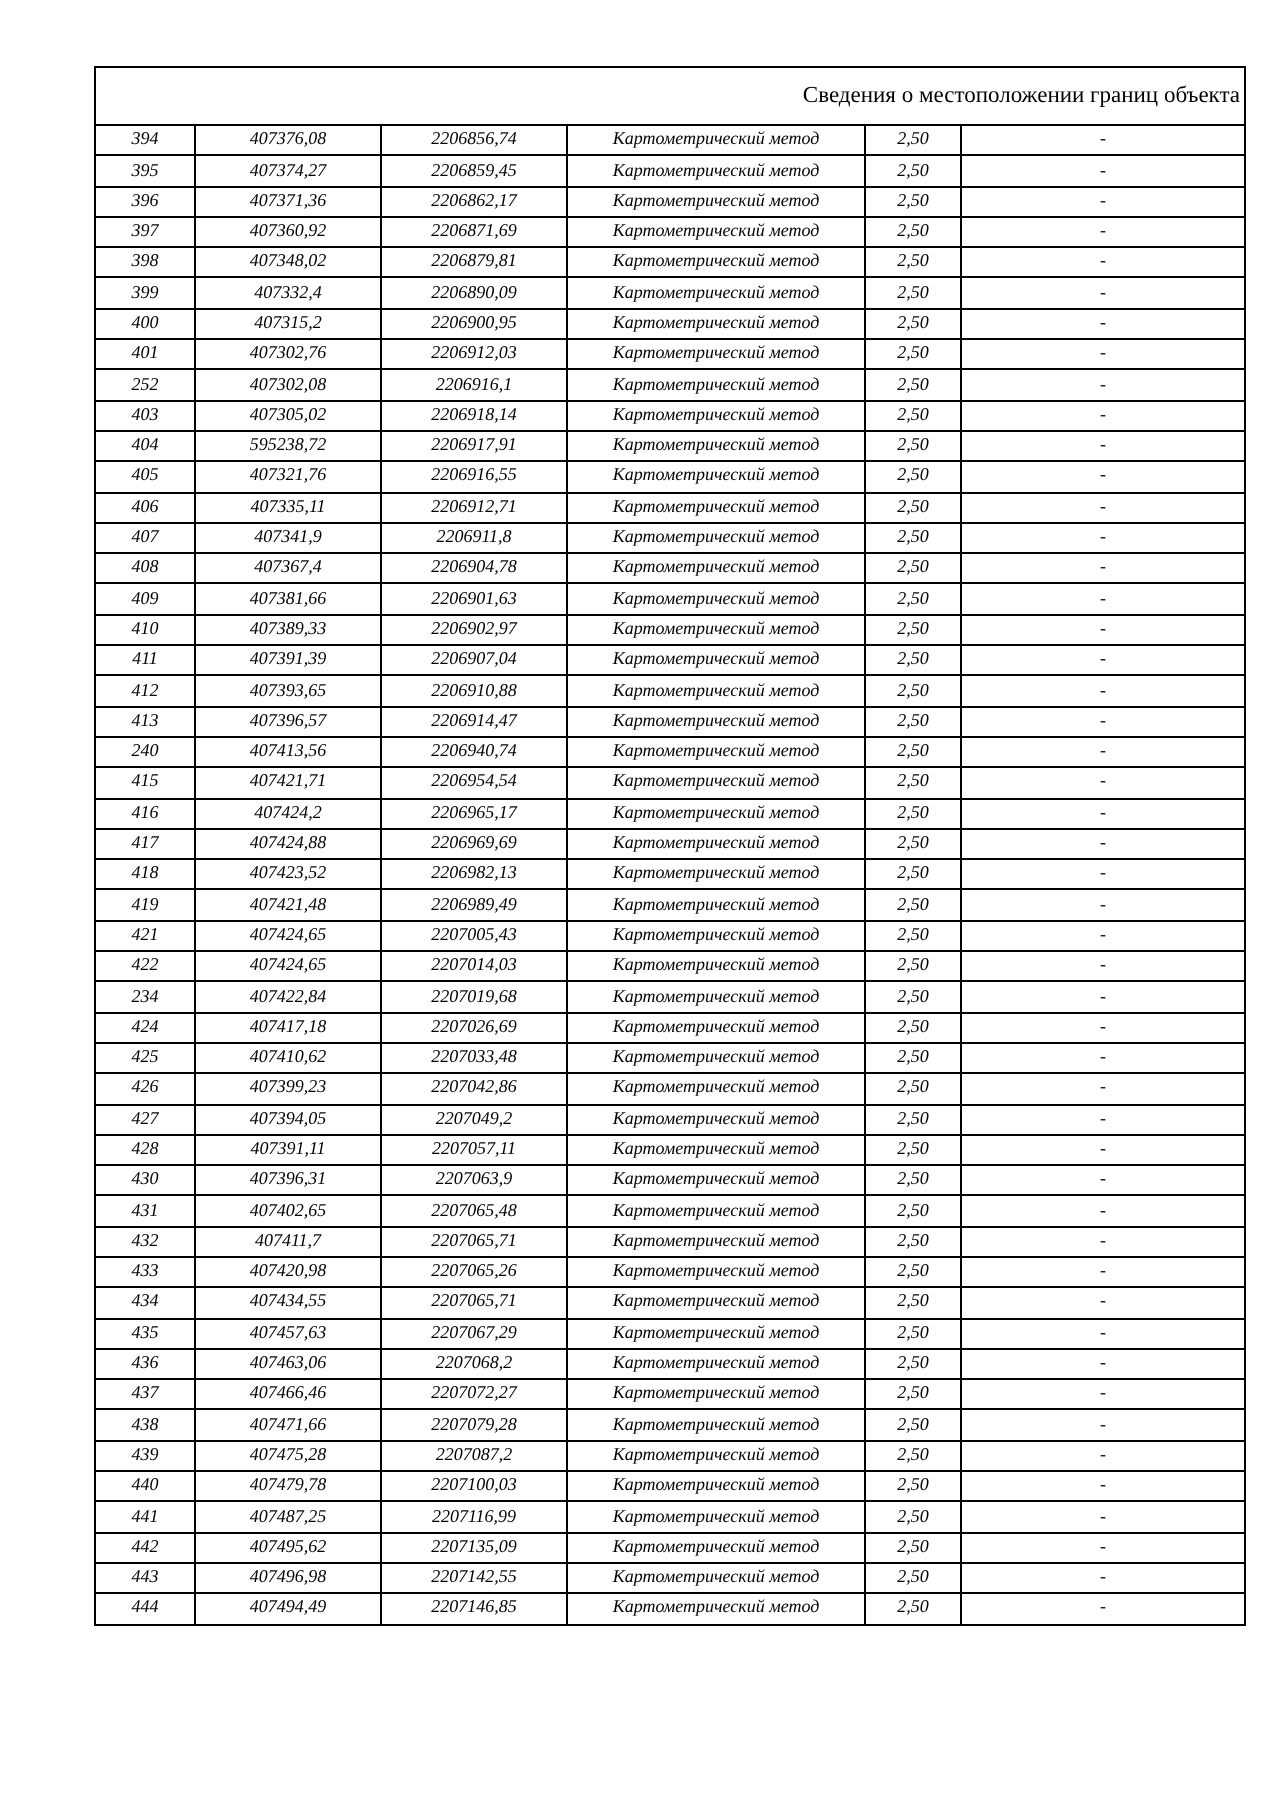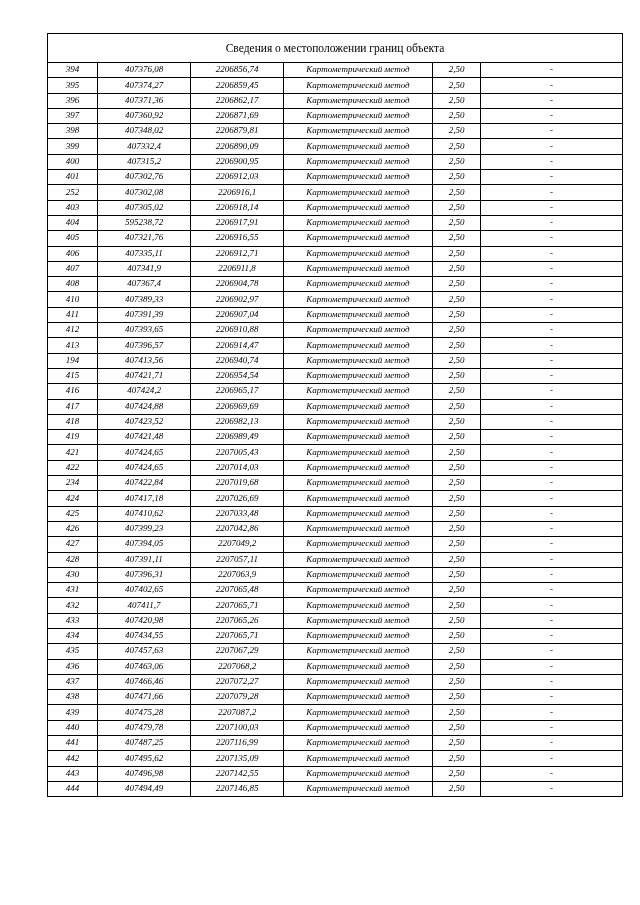--- a/index.html
+++ b/index.html
@@ -27,21 +27,21 @@
   table.boundaries th,
   table.boundaries td {
     border: 1px solid #000;
     overflow: hidden;
     white-space: nowrap;
   }
   th.table-title {
     font-size: 11.5px;
     font-weight: normal;
     font-style: normal;
-    text-align: center;
+    text-align: right;
     padding: 8px 2px;
     color: #000;
   }
   table.boundaries td {
     font-size: 9px;
     font-style: italic;
     text-align: center;
     color: #000;
     height: 14.3px;
     padding: 0 2px;
@@ -181,20 +181,28 @@
         </tr>
         <tr>
           <td>408</td>
           <td>407367,4</td>
           <td>2206904,78</td>
           <td>Картометрический метод</td>
           <td>2,50</td>
           <td>-</td>
         </tr>
         <tr>
+          <td>409</td>
+          <td>407381,66</td>
+          <td>2206901,63</td>
+          <td>Картометрический метод</td>
+          <td>2,50</td>
+          <td>-</td>
+        </tr>
+        <tr>
           <td>410</td>
           <td>407389,33</td>
           <td>2206902,97</td>
           <td>Картометрический метод</td>
           <td>2,50</td>
           <td>-</td>
         </tr>
         <tr>
           <td>411</td>
           <td>407391,39</td>
@@ -213,21 +221,21 @@
         </tr>
         <tr>
           <td>413</td>
           <td>407396,57</td>
           <td>2206914,47</td>
           <td>Картометрический метод</td>
           <td>2,50</td>
           <td>-</td>
         </tr>
         <tr>
-          <td>194</td>
+          <td>240</td>
           <td>407413,56</td>
           <td>2206940,74</td>
           <td>Картометрический метод</td>
           <td>2,50</td>
           <td>-</td>
         </tr>
         <tr>
           <td>415</td>
           <td>407421,71</td>
           <td>2206954,54</td>

